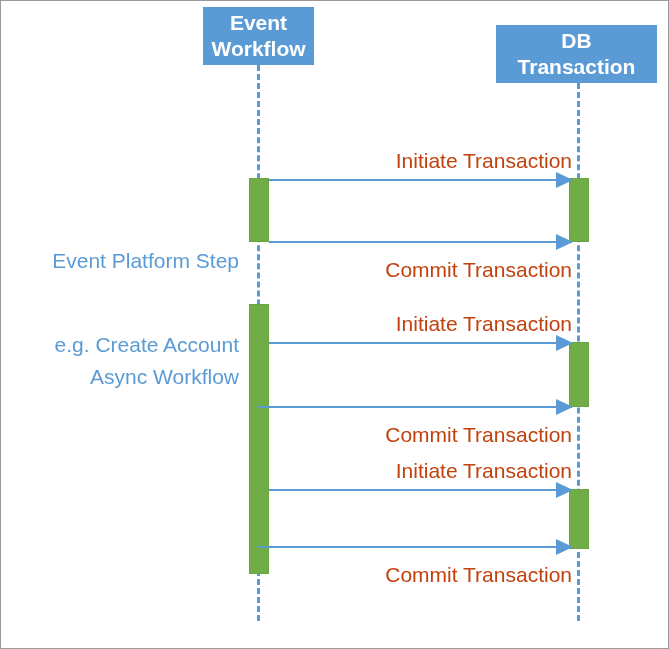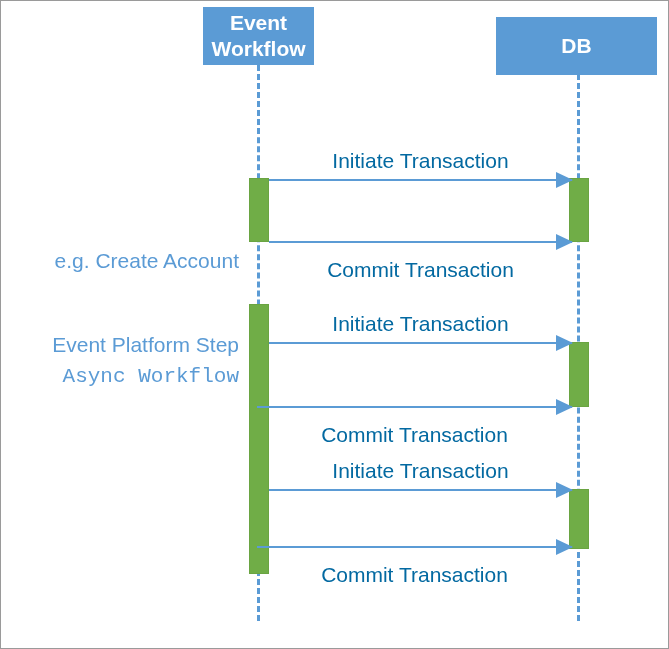--- a/index.html
+++ b/index.html
@@ -29,21 +29,21 @@
     font-size: 21px;
     line-height: 26px;
     text-align: center;
     display: flex;
     flex-direction: column;
     align-items: center;
     justify-content: center;
     box-sizing: border-box;
   }
   #participant-event-pipeline { left: 202px; top: 6px; width: 111px; height: 58px; }
-  #participant-db-transaction { left: 495px; top: 16px; width: 161px; height: 58px; }
+  #participant-db-transaction { left: 495px; top: 24px; width: 161px; height: 58px; }
 
   
   .lifeline {
     position: absolute;
     width: 0;
     border-left: 3px dashed #5B9BD5;
     top: 64px;
     height: 556px;
   }
   #lifeline-event-pipeline { left: 256px; }
@@ -77,53 +77,54 @@
     right: -1px;
     width: 0;
     height: 0;
     border-top: 8px solid transparent;
     border-bottom: 8px solid transparent;
     border-left: 17px solid #5B9BD5;
   }
   .message .msg-label {
     position: absolute;
     width: 100%;
-    text-align: center;
-    color: #0369a1;
+    text-align: right;
+    color: #c2410c;
     font-size: 21px;
     line-height: 25px;
     white-space: nowrap;
   }
   .message .msg-label.above { bottom: 6px; }
   .message .msg-label.below { top: 16px; }
 
   
   .side-note {
     position: absolute;
     color: #5B9BD5;
     font-size: 21px;
     line-height: 28px;
     text-align: right;
     white-space: pre;
   }
   #note-event-platform-step { left: 10px; top: 190px; width: 228px; }
-  #note-async-workflow { left: 10px; top: 306px; width: 228px; font-family: Liberation Mono, monospace; }
+  #note-async-workflow { left: 10px; top: 306px; width: 228px; }
 </style>
 </head>
 <body>
 
 <div id="canvas">
 
   <div class="participant-box" id="participant-event-pipeline">
     <span>Event</span>
     <span>Workflow</span>
   </div>
 
   <div class="participant-box" id="participant-db-transaction">
     <span>DB</span>
+    <span>Transaction</span>
   </div>
 
   <div class="lifeline" id="lifeline-event-pipeline"></div>
   <div class="lifeline" id="lifeline-db-transaction"></div>
 
   <div class="activation" style="left:248px; top:177px; height:64px;"></div>
   <div class="activation" style="left:248px; top:303px; height:270px;"></div>
 
   <div class="activation" style="left:568px; top:177px; height:64px;"></div>
   <div class="activation" style="left:568px; top:341px; height:65px;"></div>
@@ -159,21 +160,21 @@
     <div class="msg-label above">Initiate Transaction</div>
   </div>
 
   <div class="message" style="left:256px; top:545px; width:315px;">
     <div class="arrow-line"></div>
     <div class="arrow-head"></div>
     <div class="msg-label below">Commit Transaction</div>
   </div>
 
   <div class="side-note" id="note-event-platform-step">
+    <div>Event Platform Step</div>
     <div>e.g. Create Account</div>
-    <div>Event Platform Step</div>
   </div>
 
   <div class="side-note" id="note-async-workflow">
     <div>Async Workflow</div>
   </div>
 
 </div>
 
 </body></html>

